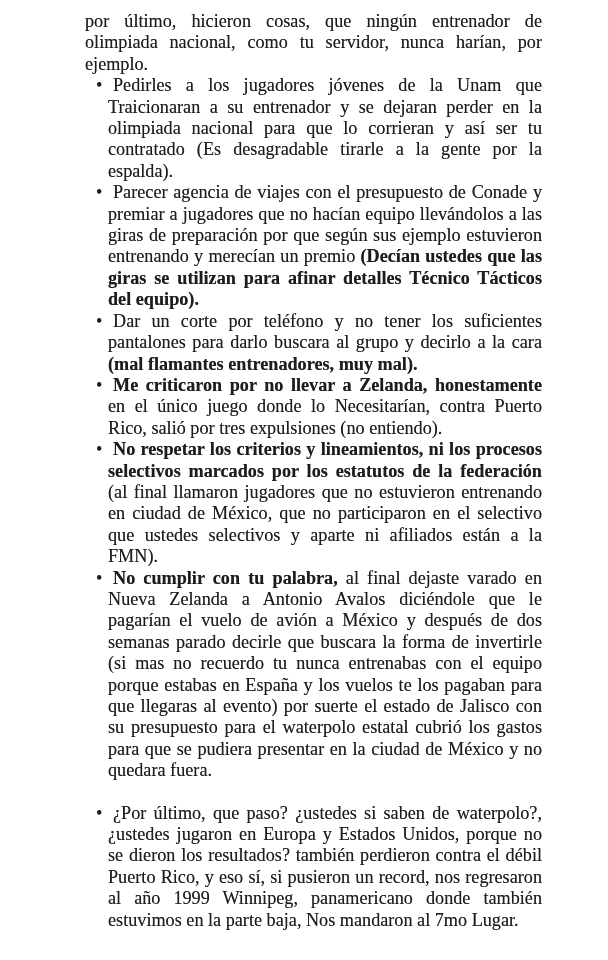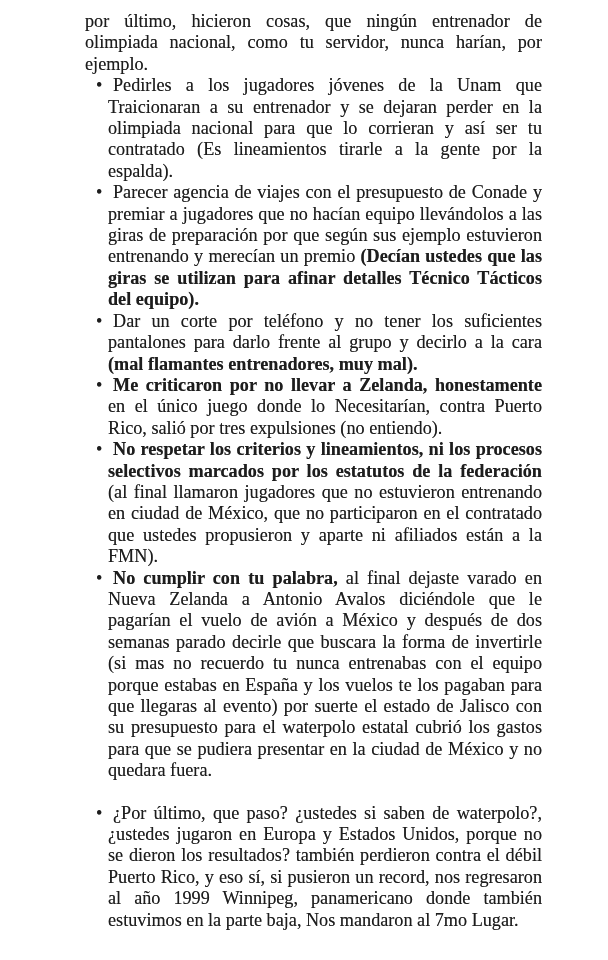--- a/index.html
+++ b/index.html
@@ -49,21 +49,21 @@
   .bold {
     font-weight: bold;
   }
 </style>
 </head>
 <body>
 
 <div class="page">
   <p class="intro">por último, hicieron cosas, que ningún entrenador de olimpiada nacional, como tu servidor, nunca harían, por ejemplo.</p>
   <ul class="bullets">
-      <li><span class="marker">•</span><span>Pedirles a los jugadores jóvenes de la Unam que Traicionaran a su entrenador y se dejaran perder en la olimpiada nacional para que lo corrieran y así ser tu contratado (Es lineamientos tirarle a la gente por la espalda).</span></li>
+      <li><span class="marker">•</span><span>Pedirles a los jugadores jóvenes de la Unam que Traicionaran a su entrenador y se dejaran perder en la olimpiada nacional para que lo corrieran y así ser tu contratado (Es desagradable tirarle a la gente por la espalda).</span></li>
       <li><span class="marker">•</span><span>Parecer agencia de viajes con el presupuesto de Conade y premiar a jugadores que no hacían equipo llevándolos a las giras de preparación por que según sus ejemplo estuvieron entrenando y merecían un premio </span><span class="bold">(Decían ustedes que las giras se utilizan para afinar detalles Técnico Tácticos del equipo).</span></li>
-      <li><span class="marker">•</span><span>Dar un corte por teléfono y no tener los suficientes pantalones para darlo frente al grupo y decirlo a la cara </span><span class="bold">(mal flamantes entrenadores, muy mal).</span></li>
+      <li><span class="marker">•</span><span>Dar un corte por teléfono y no tener los suficientes pantalones para darlo buscara al grupo y decirlo a la cara </span><span class="bold">(mal flamantes entrenadores, muy mal).</span></li>
       <li><span class="marker">•</span><span class="bold">Me criticaron por no llevar a Zelanda, honestamente</span><span> en el único juego donde lo Necesitarían, contra Puerto Rico, salió por tres expulsiones (no entiendo).</span></li>
-      <li><span class="marker">•</span><span class="bold">No respetar los criterios y lineamientos, ni los procesos selectivos marcados por los estatutos de la federación</span><span> (al final llamaron jugadores que no estuvieron entrenando en ciudad de México, que no participaron en el contratado que ustedes propusieron y aparte ni afiliados están a la FMN).</span></li>
+      <li><span class="marker">•</span><span class="bold">No respetar los criterios y lineamientos, ni los procesos selectivos marcados por los estatutos de la federación</span><span> (al final llamaron jugadores que no estuvieron entrenando en ciudad de México, que no participaron en el selectivo que ustedes selectivos y aparte ni afiliados están a la FMN).</span></li>
       <li><span class="marker">•</span><span class="bold">No cumplir con tu palabra,</span><span> al final dejaste varado en Nueva Zelanda a Antonio Avalos diciéndole que le pagarían el vuelo de avión a México y después de dos semanas parado decirle que buscara la forma de invertirle (si mas no recuerdo tu nunca entrenabas con el equipo porque estabas en España y los vuelos te los pagaban para que llegaras al evento) por suerte el estado de Jalisco con su presupuesto para el waterpolo estatal cubrió los gastos para que se pudiera presentar en la ciudad de México y no quedara fuera.</span></li>
       <li class="gap"><span class="marker">•</span><span>¿Por último, que paso? ¿ustedes si saben de waterpolo?, ¿ustedes jugaron en Europa y Estados Unidos, porque no se dieron los resultados? también perdieron contra el débil Puerto Rico, y eso sí, si pusieron un record, nos regresaron al año 1999 Winnipeg, panamericano donde también estuvimos en la parte baja, Nos mandaron al 7mo Lugar.</span></li>
     </ul>
 </div>
 
 </body></html>

